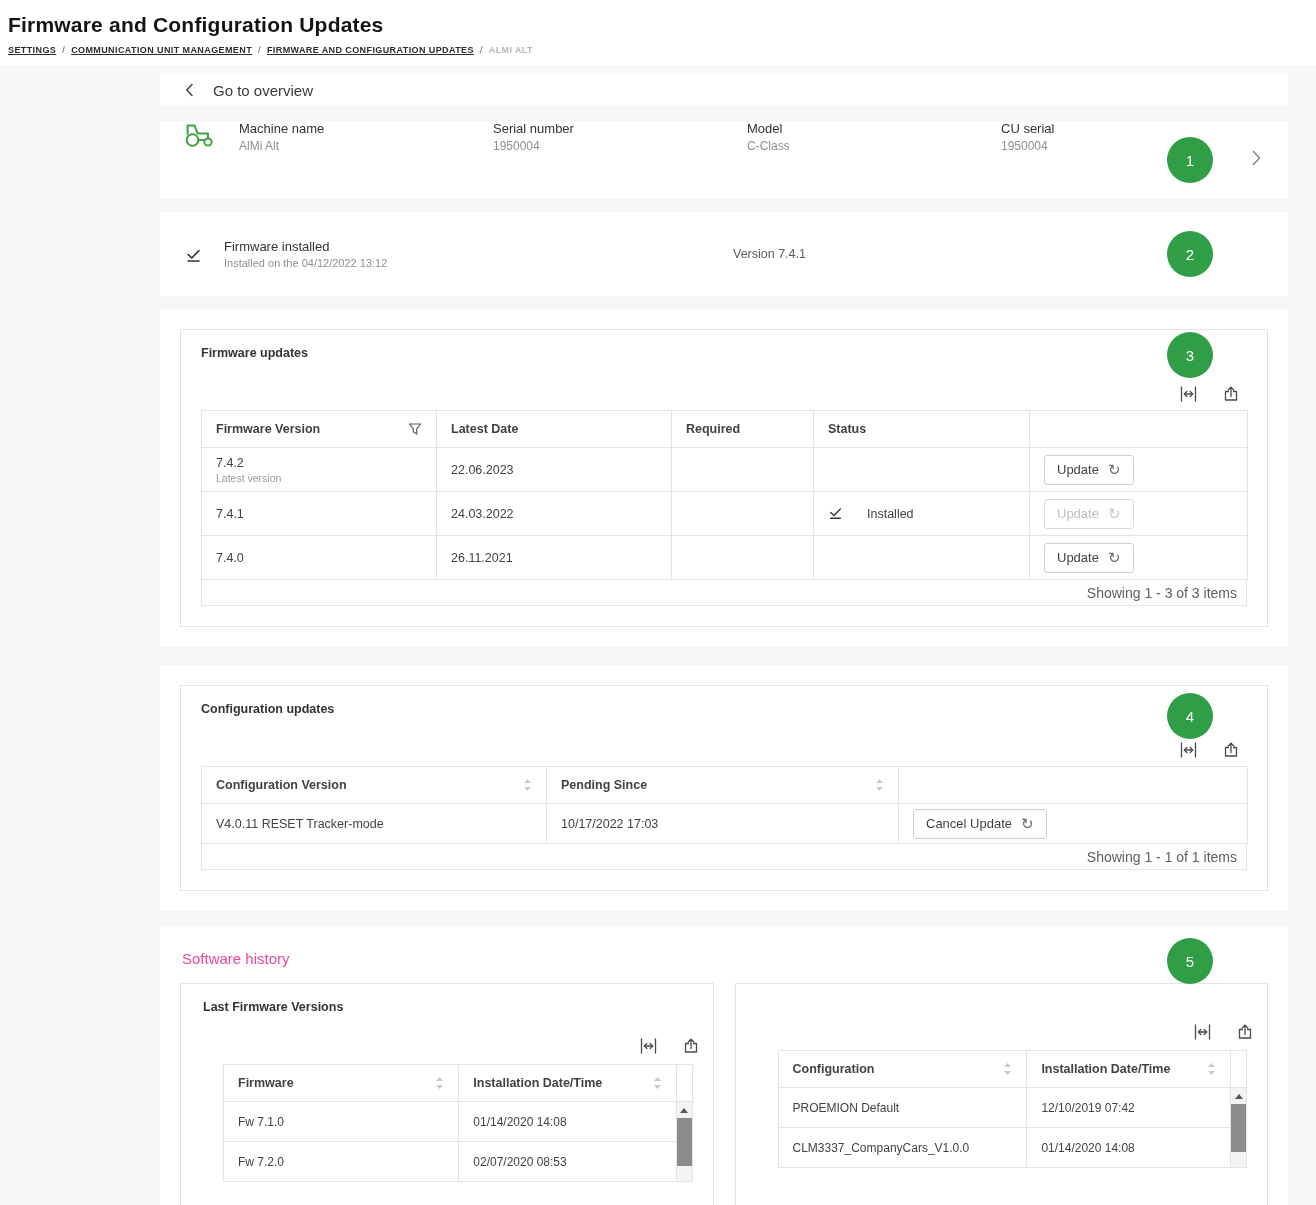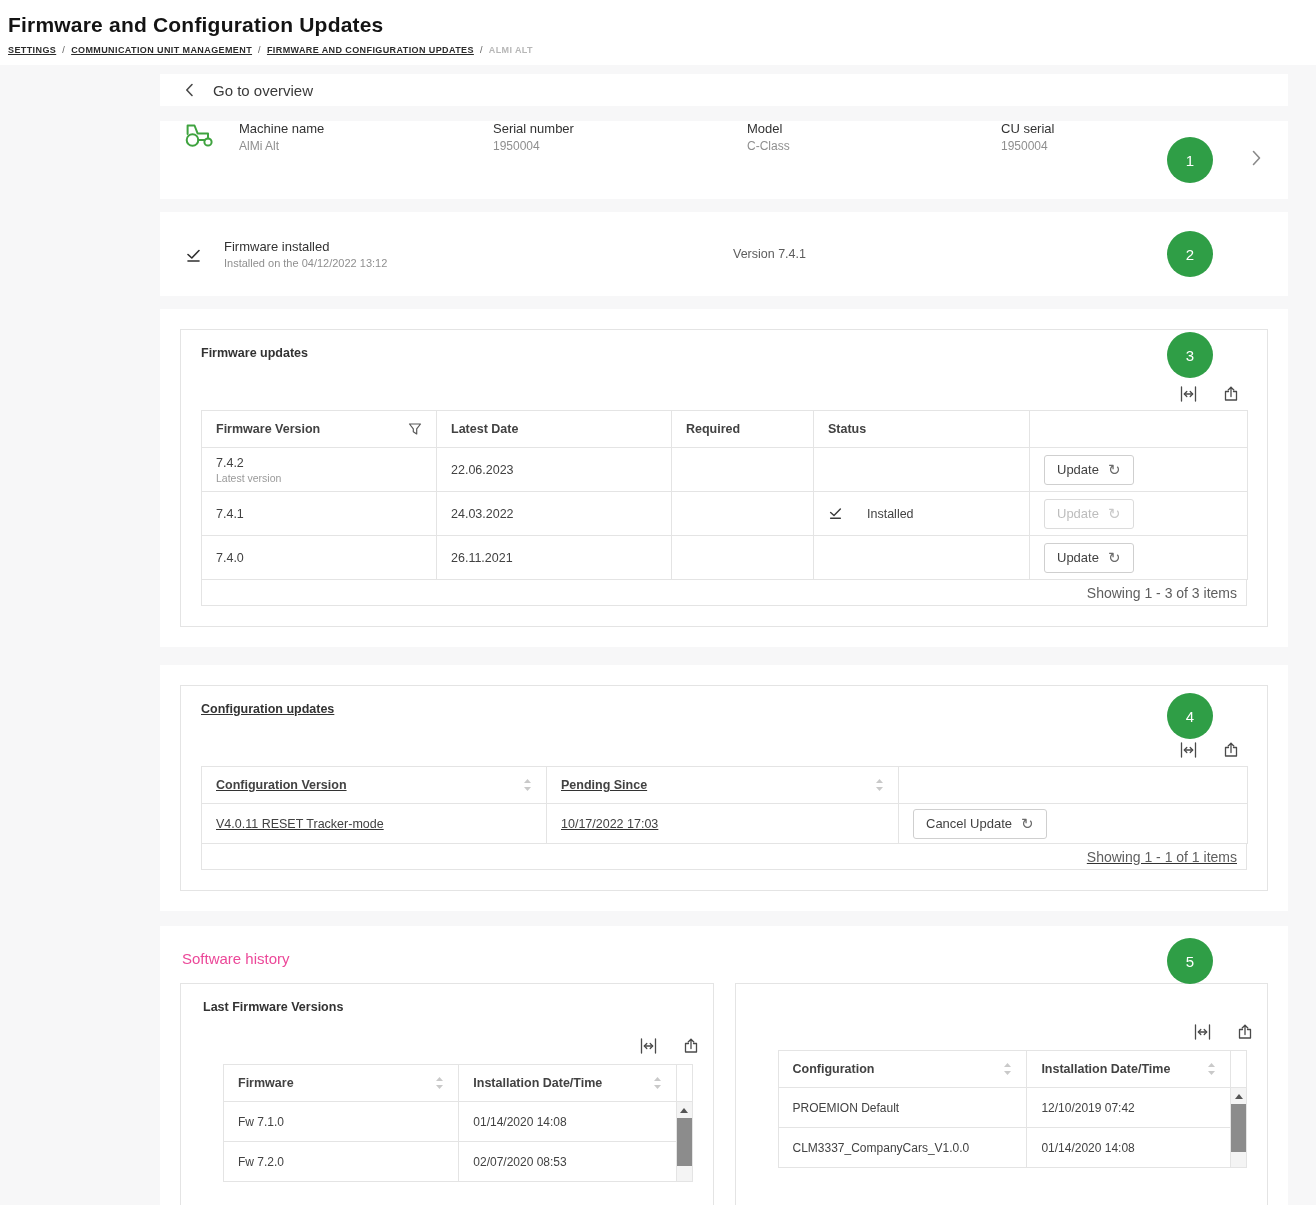--- a/index.html
+++ b/index.html
@@ -273,21 +273,21 @@
                 <span class="refresh-glyph">↻</span>
               </button>
             </td>
           </tr>
         </tbody>
       </table>
       <div class="table-footer">Showing 1 - 3 of 3 items</div>
     </div>
   </div>
 
-  <div class="card section-card" style="margin-bottom:15px;text-decoration:underline;">
+  <div class="card section-card" style="margin-bottom:15px;">
     <div class="inner">
       <div class="inner-title">Configuration updates</div>
       <span class="badge" style="top:7px; right:54px;">4</span>
       <div class="toolbar">
         <span class="tool-icon">
           <svg width="17" height="16" viewBox="0 0 17 16" fill="none" stroke="#4a4a4a" stroke-width="1.3" stroke-linecap="round" stroke-linejoin="round">
               <path d="M1.5 1 V15"></path>
               <path d="M15.5 1 V15"></path>
               <path d="M4.5 8 H12.5"></path>
               <path d="M6.8 5.5 L4.3 8 L6.8 10.5"></path>

